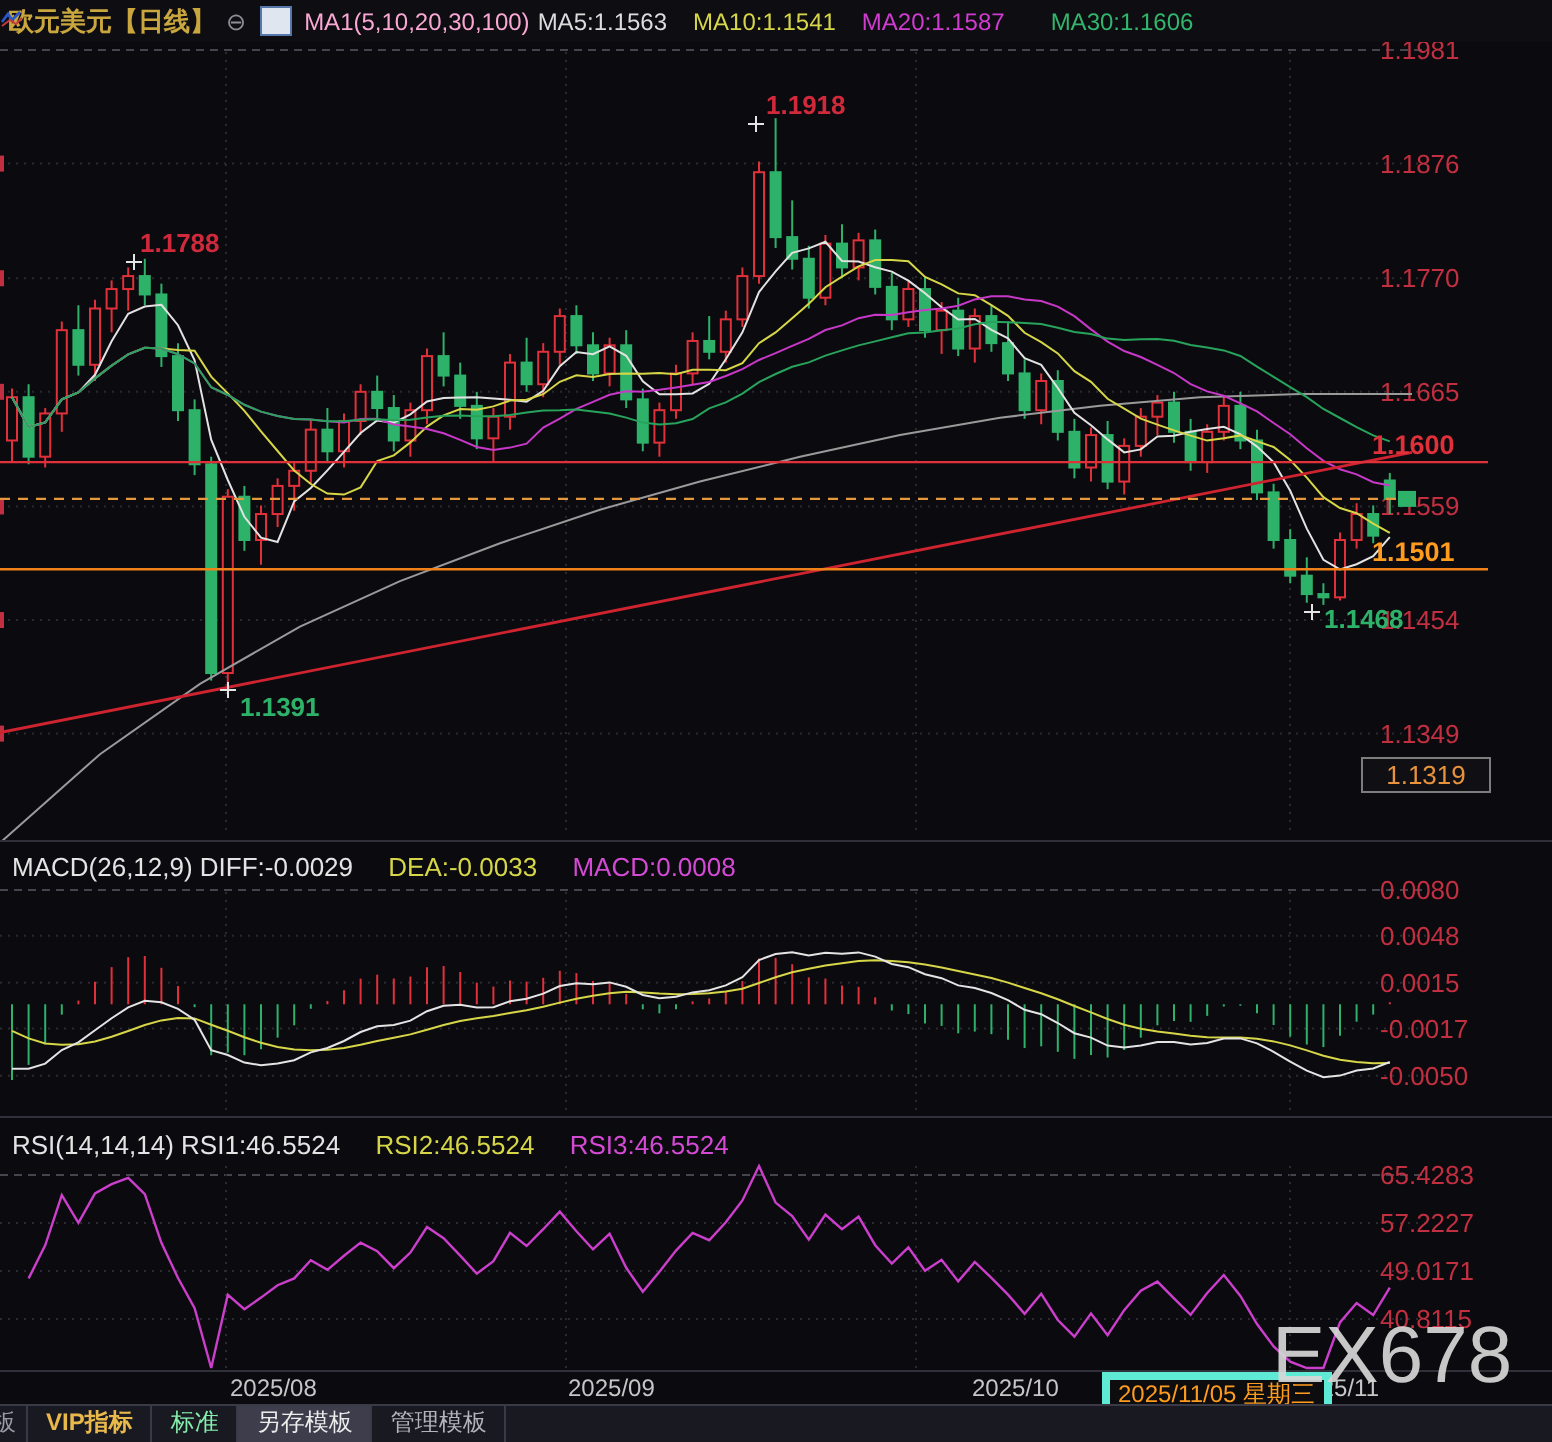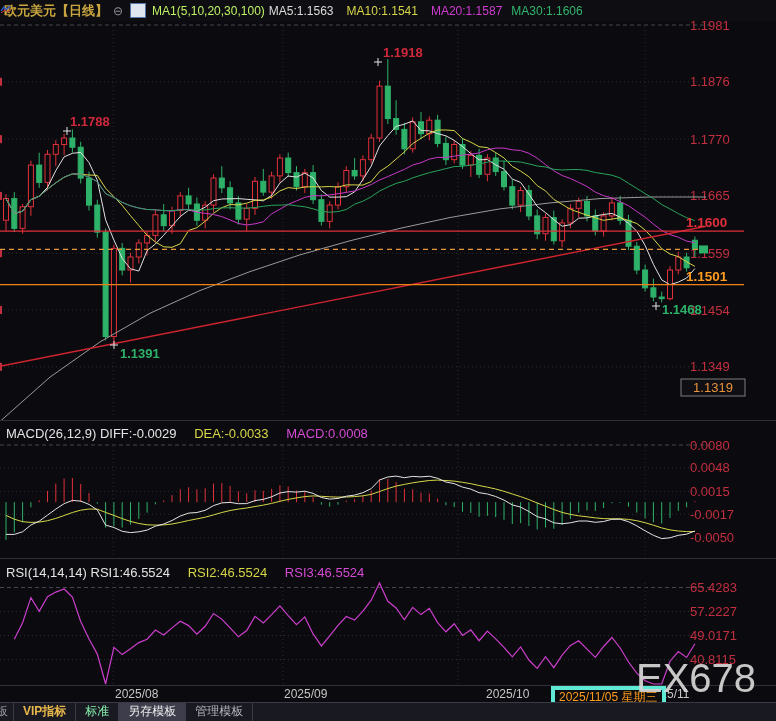--- a/index.html
+++ b/index.html
@@ -14,25 +14,25 @@
   #rsi-svg{top:559px;}
 
   .topbar{
     position:absolute;top:0;left:0;right:0;height:21px;z-index:10;
     display:flex;align-items:center;font-size:12px;white-space:nowrap;
     background:#0d0d12;
   }
   .title{color:#c9a63e;font-weight:bold;font-size:13px;margin-left:4px;}
   .collapse{color:#8d8d96;margin-left:5px;font-size:12px;}
   .mini-icon{width:14px;height:13px;margin-left:7px;display:inline-block;background:#dfe6ef;border:1px solid #5577aa;}
-  .ma-label{color:#bef264;margin-left:6px;}
+  .ma-label{color:#f9a8d4;margin-left:6px;}
   .ma5{color:#dcdcdc;margin-left:4px;}
   .ma10{color:#d6d648;margin-left:13px;}
   .ma20{color:#cf3ccf;margin-left:13px;}
-  .ma30{color:#32b56c;margin-left:9px;}
+  .ma30{color:#32b56c;margin-left:23px;}
   .tool-icons{position:absolute;right:51px;top:3px;display:flex;gap:4px;}
   .tool-btn{width:13px;height:13px;border:1px solid #b9b9c2;color:#cfcfd8;
     font-size:9px;line-height:12px;text-align:center;background:#15151c;}
 
   .panel-header{position:absolute;left:6px;font-size:13px;white-space:nowrap;z-index:6;}
   #macd-header{top:426px;}
   #rsi-header{top:565px;}
   .hdr-white{color:#e4e4e4;}
   .hdr-yellow{color:#d6d648;margin-left:14px;}
   .hdr-magenta{color:#d44ad4;margin-left:14px;}

